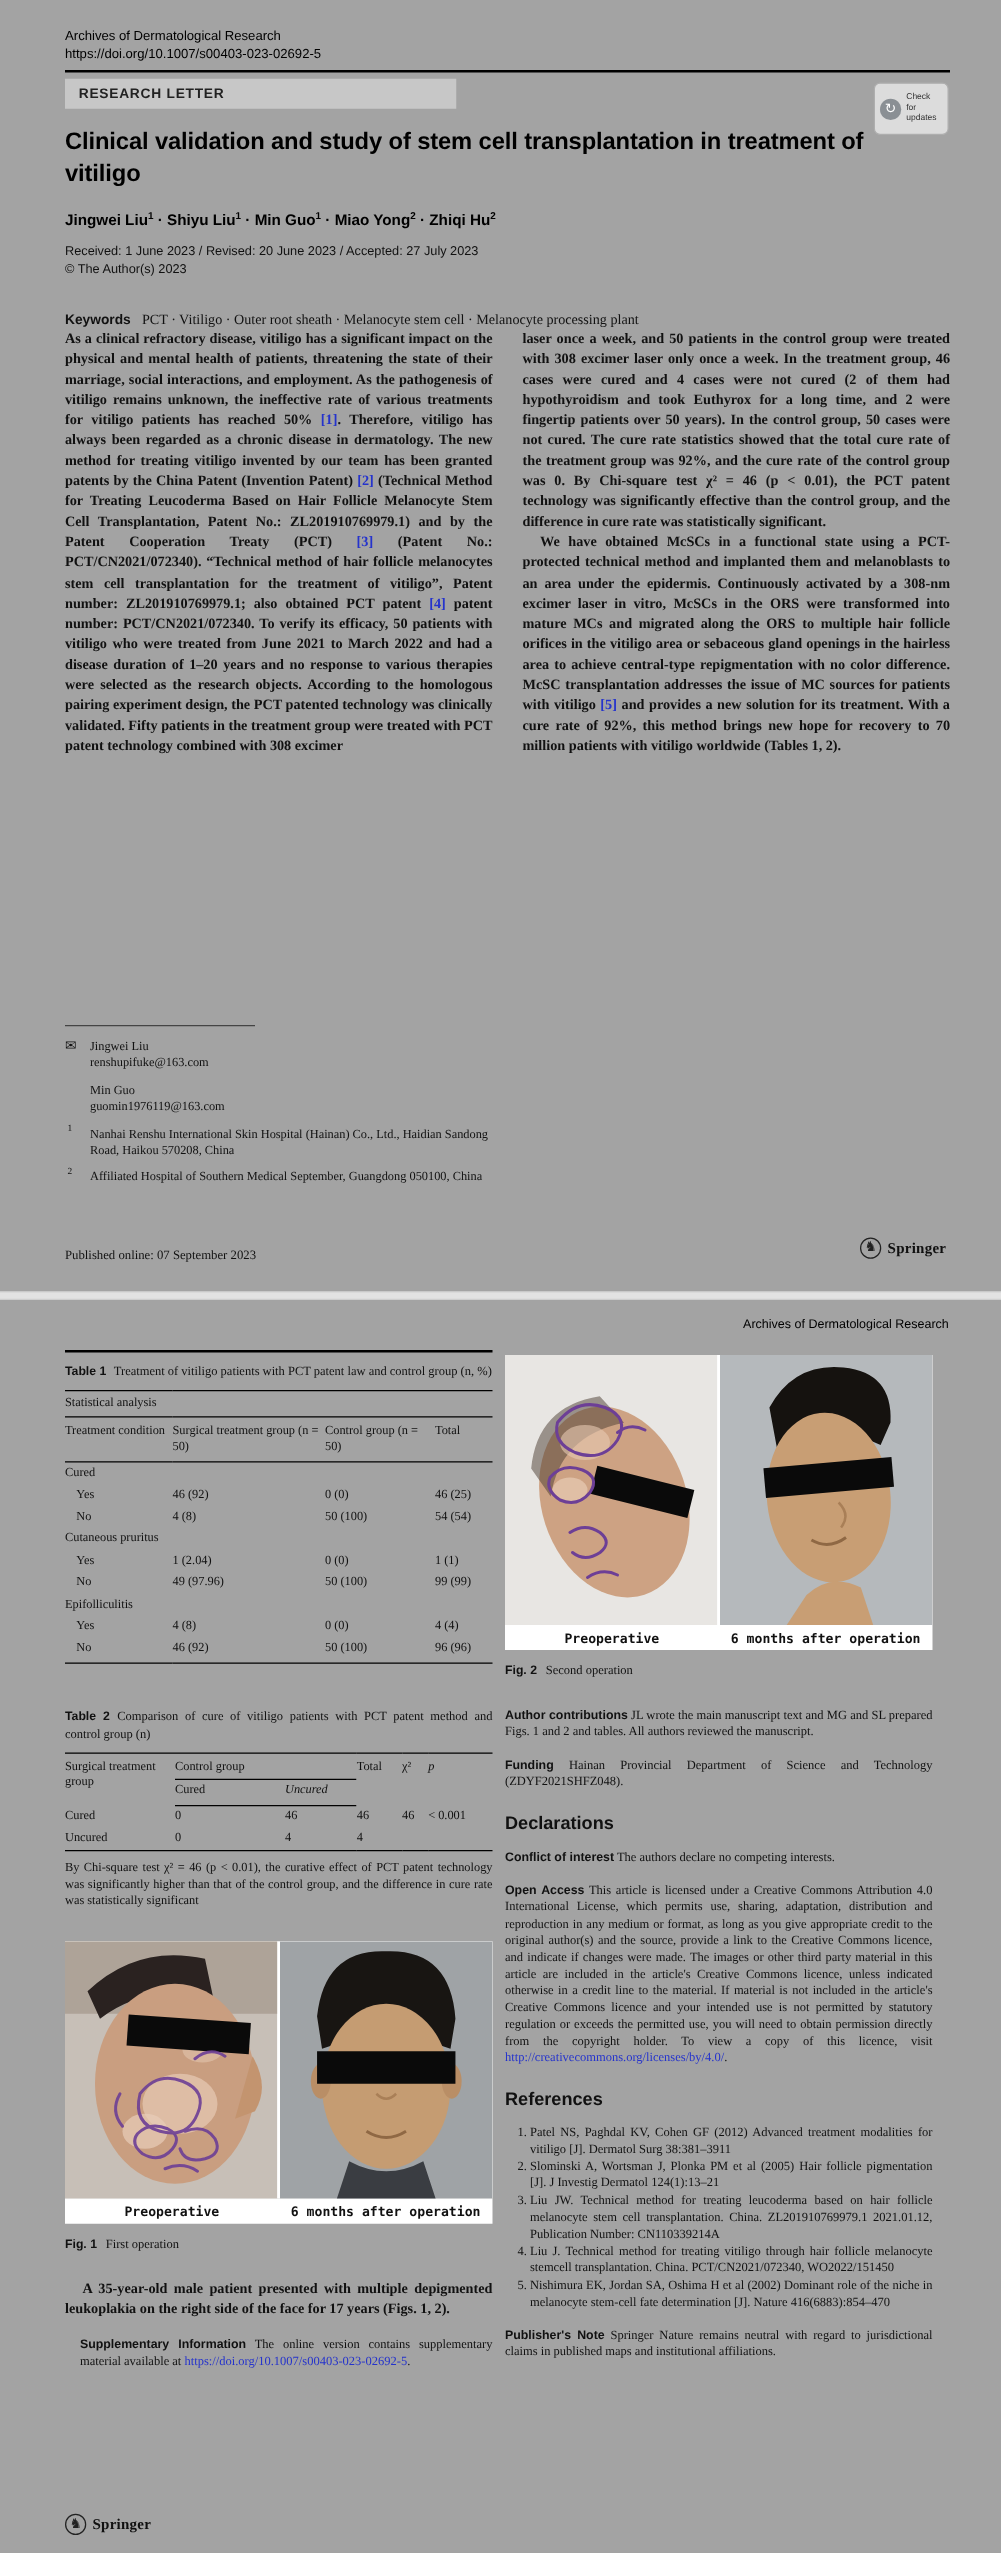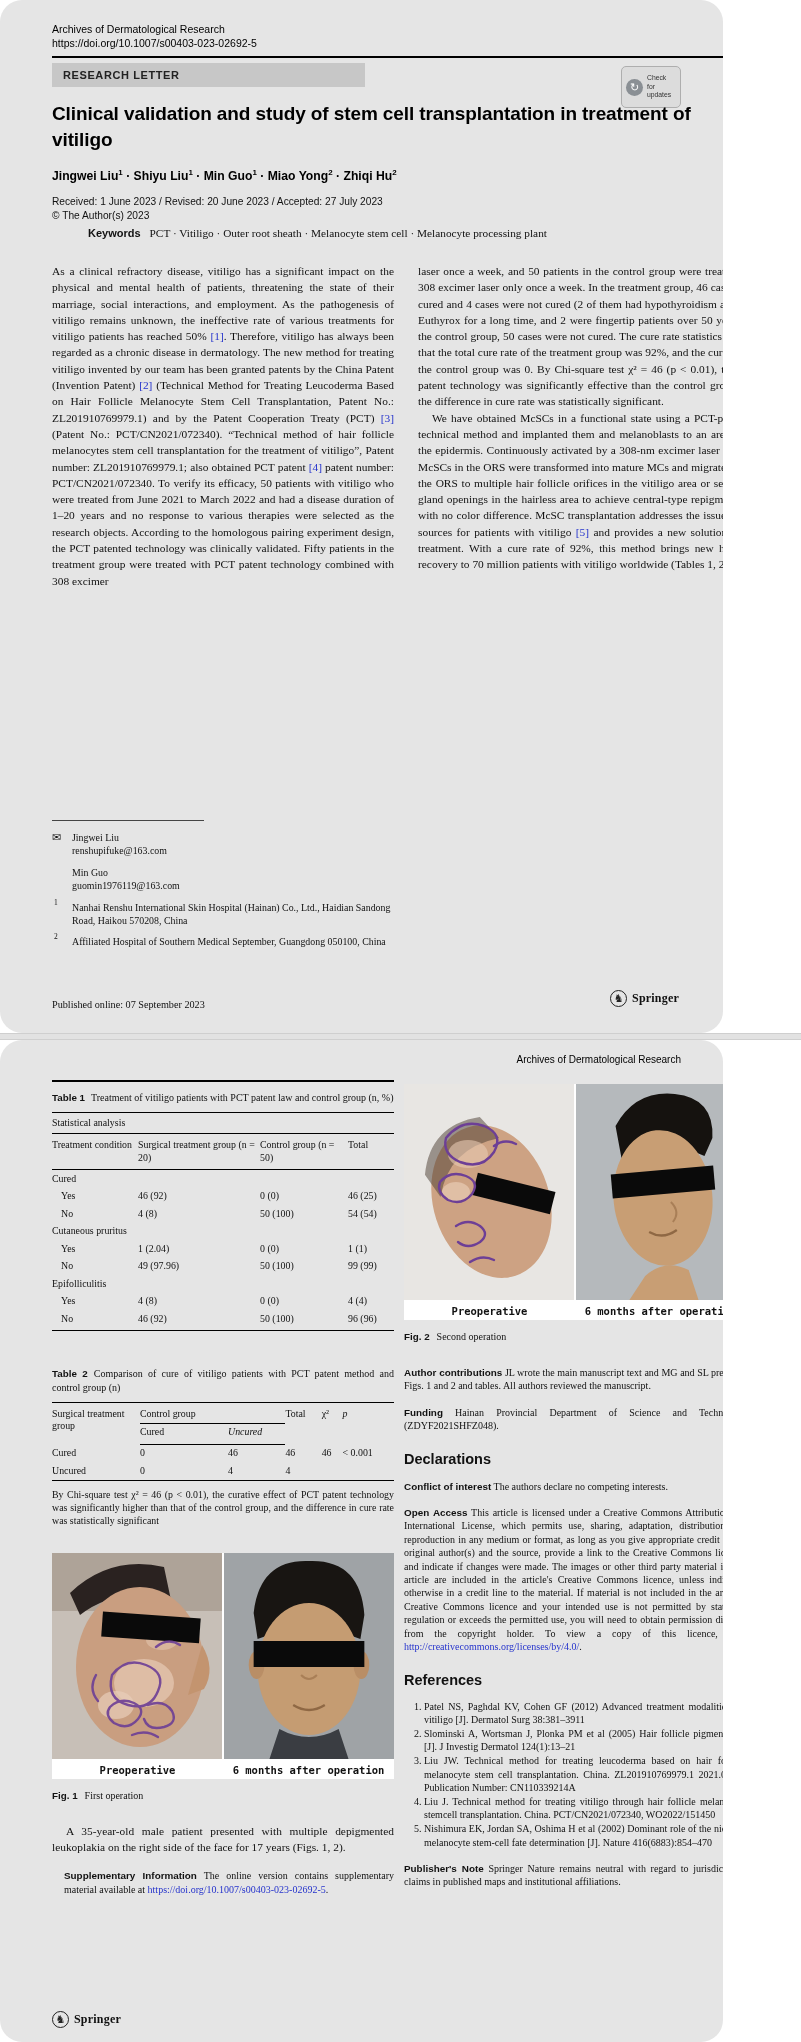--- a/index.html
+++ b/index.html
@@ -1,41 +1,41 @@
 <!DOCTYPE html>
 <html><head>
 <meta charset="utf-8">
 <style>
   * { box-sizing: border-box; margin: 0; padding: 0; }
   body { width: 801px; background: #ffffff; font-family: "Liberation Serif", serif; color: #111; }
-  .page { position: relative; width: 723px; background: #e5e5e5; overflow: hidden; border-radius: 22px; }
+  .page { position: relative; width: 801px; background: #a3a3a3; overflow: hidden; }
   #page1 { height: 1033px; }
   #page2 { height: 1002px; }
   .page-sep { height: 7px; background: #e2e2e2; border-top: 1px solid #cfcfcf; border-bottom: 1px solid #cfcfcf; }
 
   .sans { font-family: "Liberation Sans", sans-serif; }
   .link { color: #2533cc; }
   sup { font-size: 0.65em; vertical-align: super; line-height: 0; }
 
   
   .p1-header { position: absolute; top: 22px; left: 52px; font-family: "Liberation Sans", sans-serif; font-size: 10.5px; line-height: 14px; color: #000; }
   .head-rule { position: absolute; top: 56px; left: 52px; width: 708px; height: 2px; background: #000; }
   .banner { position: absolute; top: 63px; left: 52px; width: 313px; background: #c7c7c7; font-family: "Liberation Sans", sans-serif; font-weight: bold; font-size: 11px; letter-spacing: 0.6px; color: #222; padding: 6px 0 6px 11px; }
   .badge { position: absolute; top: 66px; right: 42px; width: 60px; height: 42px; background: #dcdcdc; border: 1px solid #aeaeae; border-radius: 5px; display: flex; align-items: center; gap: 4px; padding: 3px 4px; cursor: pointer; }
   .badge-icon { width: 17px; height: 17px; border-radius: 50%; background: #8a8f94; color: #fff; font-size: 11px; line-height: 17px; text-align: center; flex: 0 0 auto; }
   .badge-text { font-family: "Liberation Sans", sans-serif; font-size: 6.8px; line-height: 8.4px; color: #333; }
   .title { position: absolute; top: 101px; left: 52px; width: 660px; font-family: "Liberation Sans", sans-serif; font-weight: bold; font-size: 19px; line-height: 26px; letter-spacing: -0.1px; color: #000; }
   .authors { position: absolute; top: 169px; left: 52px; font-family: "Liberation Sans", sans-serif; font-weight: bold; font-size: 12.2px; color: #000; }
   .authors .dot { font-weight: bold; }
   .dates { position: absolute; top: 196px; left: 52px; font-family: "Liberation Sans", sans-serif; font-size: 10.2px; color: #111; }
   .copyright { position: absolute; top: 210px; left: 52px; font-family: "Liberation Sans", sans-serif; font-size: 10.2px; color: #111; }
-  .keywords { position: absolute; top: 227px; left: 52px; font-size: 11.3px; margin-left: 36px; }
+  .keywords { position: absolute; top: 250px; left: 52px; font-size: 11.3px; }
   .keywords .kw-label { font-family: "Liberation Sans", sans-serif; font-weight: bold; font-size: 11px; margin-right: 9px; }
   .cols { position: absolute; top: 263px; left: 52px; width: 708px; display: grid; grid-template-columns: 342px 342px; column-gap: 24px; }
-  .body-par { font-size: 11.4px; line-height: 16.3px; text-align: justify; }
+  .body-par { font-size: 11.4px; line-height: 16.3px; text-align: justify; font-weight: bold; }
   .body-par.indent { text-indent: 14px; }
   .fnblock { position: absolute; top: 820px; left: 52px; width: 348px; font-size: 9.9px; line-height: 13px; }
   .fn-rule { width: 152px; height: 1px; background: #444; margin-bottom: 10px; }
   .corr { position: relative; padding-left: 20px; margin-bottom: 9px; }
   .env { position: absolute; left: 0; top: 0; font-size: 11px; }
   .email { color: #111; }
   .aff { position: relative; padding-left: 20px; margin-bottom: 8px; }
   .aff sup { position: absolute; left: 2px; top: 2px; font-size: 7.5px; }
   .pubonline { position: absolute; top: 999px; left: 52px; font-size: 10.2px; }
   .springer { display: inline-flex; align-items: center; gap: 5px; }
@@ -151,21 +151,21 @@
       <p class="tbl-caption">
         <b>Table 1</b><span>Treatment of vitiligo patients with PCT patent law and control group (n, %)</span>
       </p>
       <table class="t1">
           <thead>
             <tr class="statrow">
               <td colspan="4">Statistical analysis</td>
             </tr>
             <tr class="headrow">
               <th>Treatment condition</th>
-              <th>Surgical treatment group (n = 20)</th>
+              <th>Surgical treatment group (n = 50)</th>
               <th>Control group (n = 50)</th>
               <th>Total</th>
             </tr>
           </thead>
           <tbody>
             <tr class="secrow">
               <td colspan="4">Cured</td>
             </tr>
             <tr>
               <td class="indent">Yes</td>

